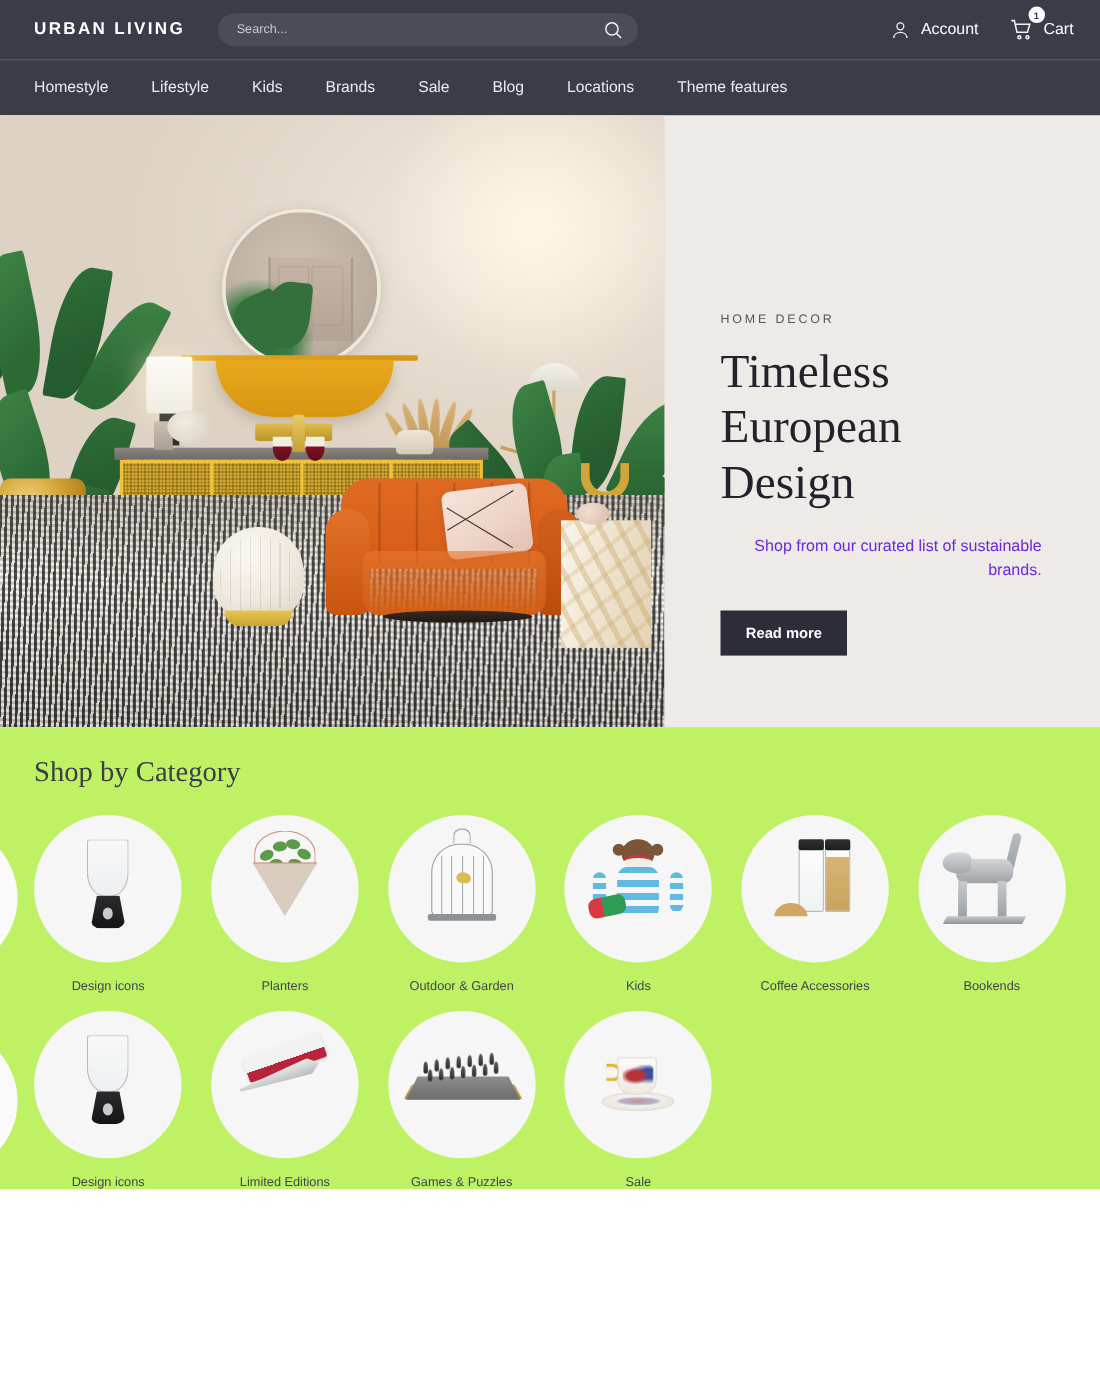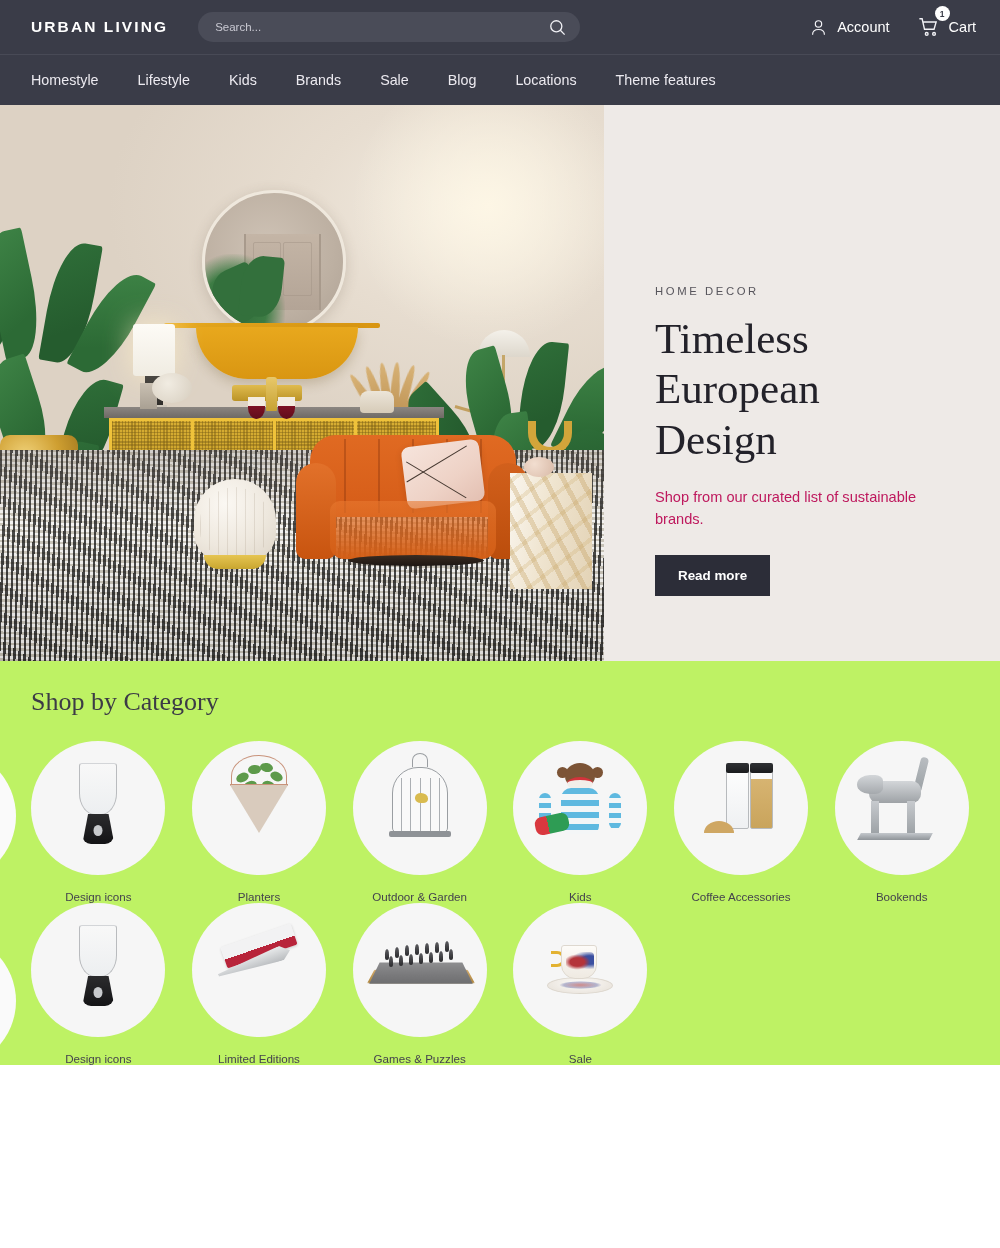--- a/index.html
+++ b/index.html
@@ -399,23 +399,24 @@
     font-size: 43px;
     line-height: 1.17;
     color: #23222a;
     margin-top: 17px;
     font-weight: 400;
     max-width: 260px;
   }
   .hero-sub {
     font-size: 14.6px;
     line-height: 1.52;
-    color: #be185d;
+    color: #6d28d9;
     margin-top: 21px;
     max-width: 292px;
+    text-align: right;
   }
   .read-more {
     margin-top: 25px;
     display: inline-block;
     background: #2c2d38;
     color: #ffffff;
     font-size: 13.4px;
     font-weight: 600;
     padding: 13px 23px;
     border: none;
@@ -429,20 +430,21 @@
     font-family: "Liberation Serif", serif;
     font-size: 26px;
     color: #3c3b46;
     padding-left: 31px;
     font-weight: 400;
   }
   .cat-grid {
     margin-top: 24px;
     display: grid;
     grid-template-columns: repeat(6, 1fr);
+    row-gap: 16px;
     padding: 0 18px;
     position: relative;
   }
   .cat-item {
     display: flex; flex-direction: column; align-items: center;
     cursor: pointer;
   }
   .cat-circle {
     width: 134px; height: 134px;
     border-radius: 50%;

